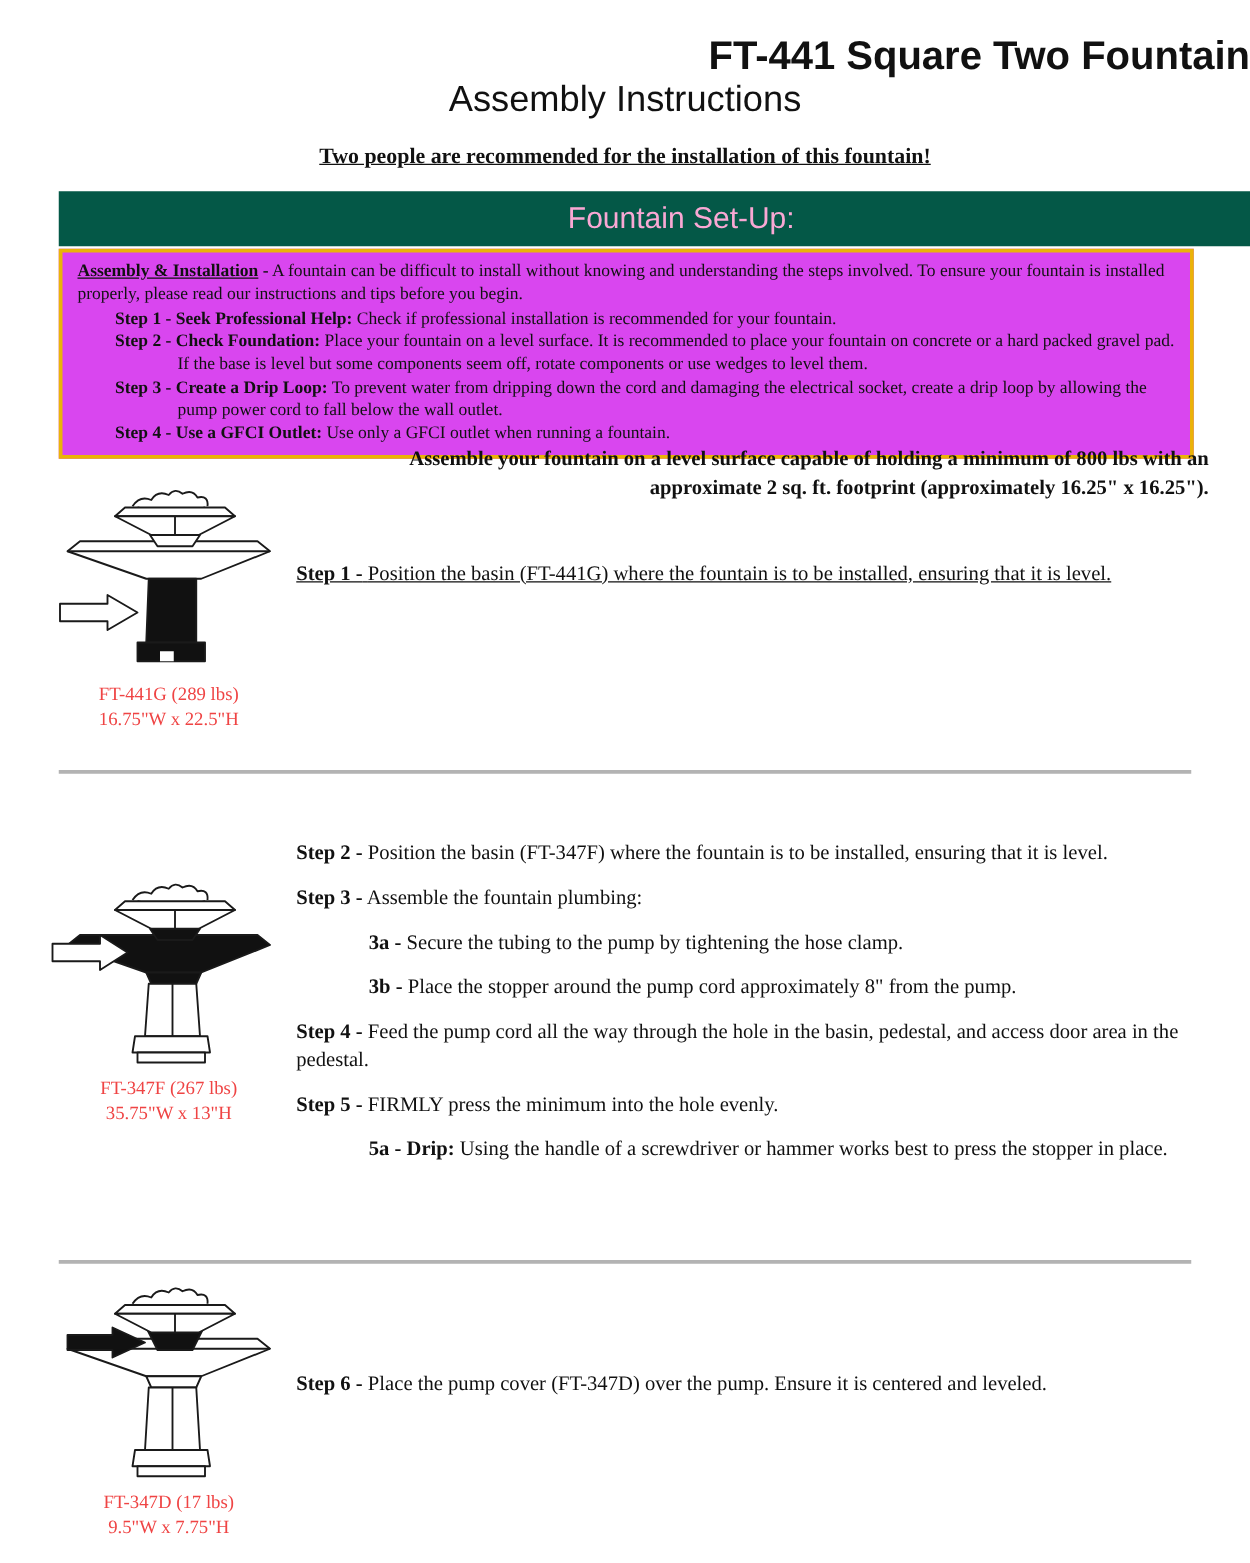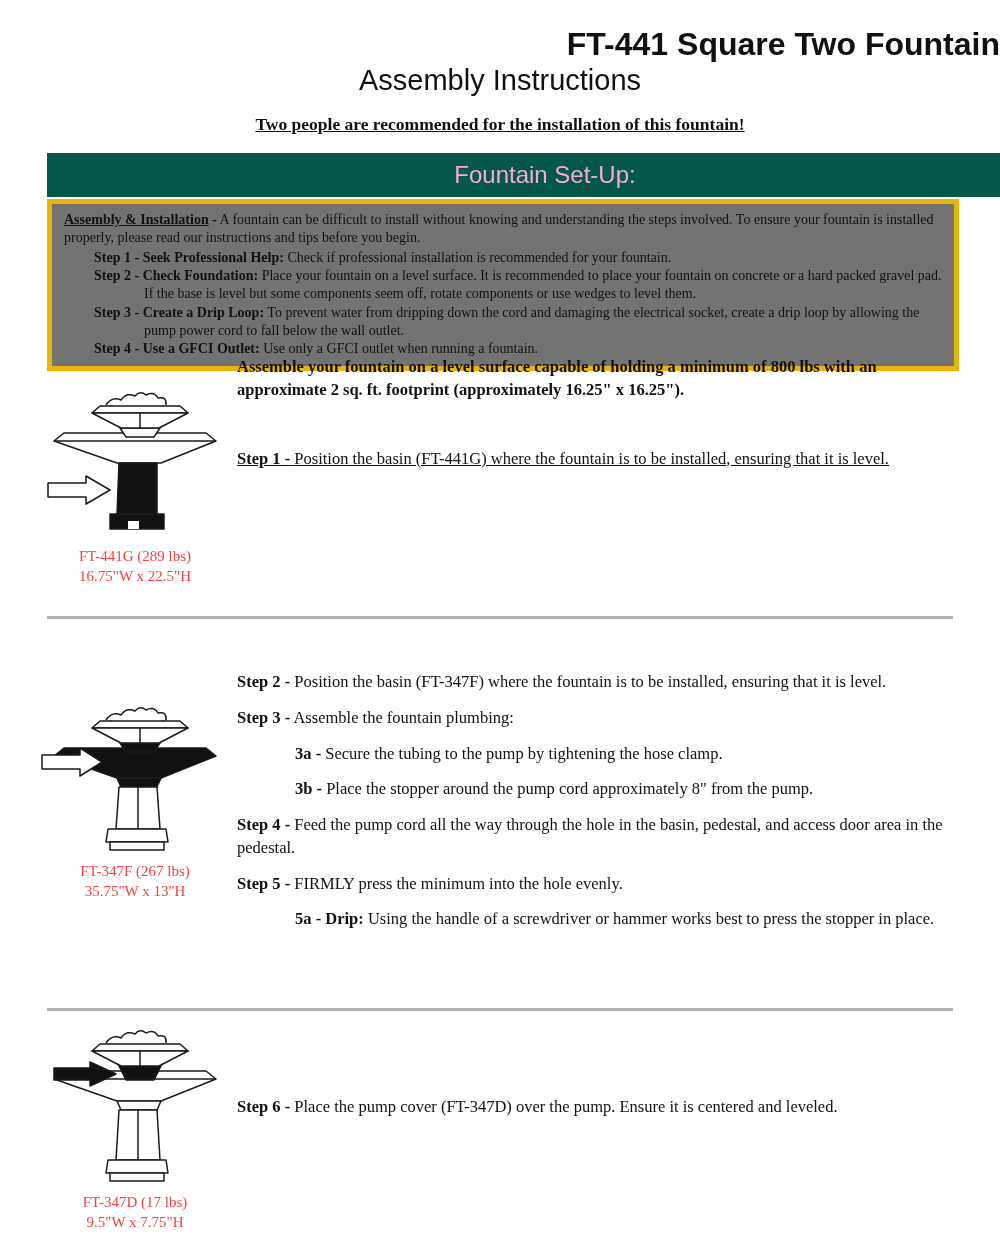--- a/index.html
+++ b/index.html
@@ -12,38 +12,38 @@
   .subtitle{position:absolute;top:64px;left:0;width:1000px;text-align:center;
          font-family:"Liberation Sans",sans-serif;font-size:29px;}
   .note{position:absolute;top:114px;left:0;width:1000px;text-align:center;
         font-size:17.5px;font-weight:bold;text-decoration:underline;}
 
   
   .banner{position:absolute;top:153px;left:47px;width:996px;height:44px;
           line-height:44px;text-align:center;color:#f9a8d4;
           font-family:Liberation Sans, sans-serif;font-size:24px;}
   .setup-body{position:absolute;top:199px;left:47px;width:878px;
-          border:5px solid #eab308;background:#737373;padding:5px 12px 7px 12px;
+          border:3px solid #eab308;background:#d946ef;padding:5px 12px 7px 12px;
           font-size:14px;line-height:1.27;}
   .setup-body .intro{margin:2px 0 2px 0;}
   .u{text-decoration:underline;}
   .b{font-weight:bold;}
   .sb-step{margin:1px 0 1px 30px;padding-left:50px;text-indent:-50px;}
 
   
   .figure{position:absolute;left:40px;width:190px;text-align:center;}
   .figure .cap{margin-top:6px;font-size:15px;line-height:1.35;color:#ef4444;}
   .fig1{top:390px;} .fig2{top:705px;} .fig3{top:1028px;}
   svg{display:block;margin:0 auto;}
 
   
   .textcol{position:absolute;left:237px;width:730px;font-size:16.5px;line-height:1.38;}
   .sec1{top:356px;} .sec2{top:671px;} .sec3{top:1096px;}
   .textcol p{margin:0 0 13px 0;}
-  .intro-bold{font-weight:bold;}
+  .intro-bold{font-weight:bold;text-align:right;}
   .gap-lg{margin-top:46px !important;text-decoration:underline;}
   .sub{margin-left:58px !important;}
   .hang{padding-left:38px;text-indent:-38px;}
 
   .divider{position:absolute;left:47px;width:906px;height:3px;background:#b3b3b3;}
   .div1{top:616px;} .div2{top:1008px;}
 </style>
 </head>
 <body>
 

